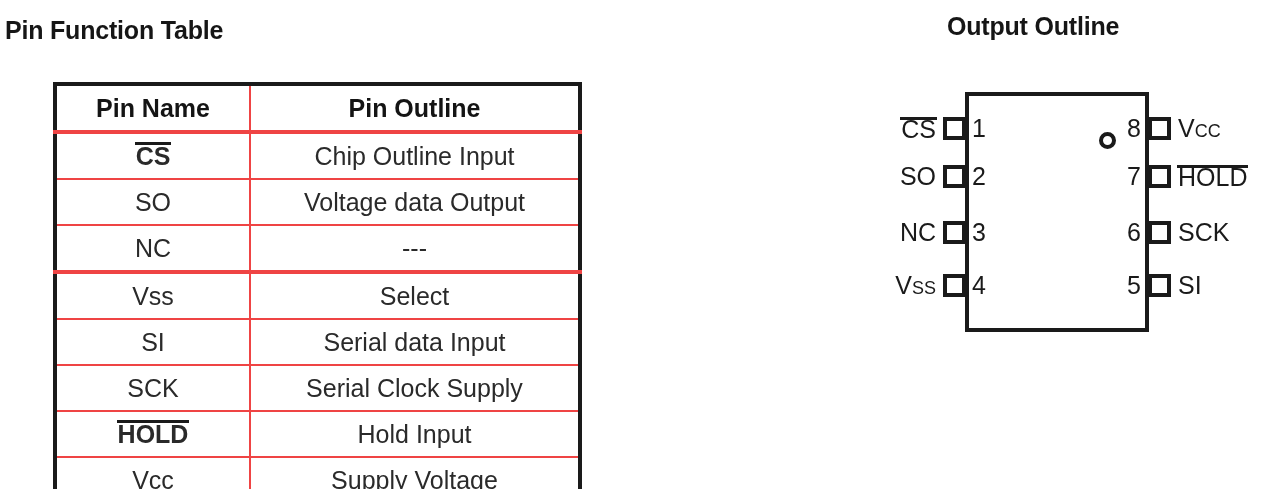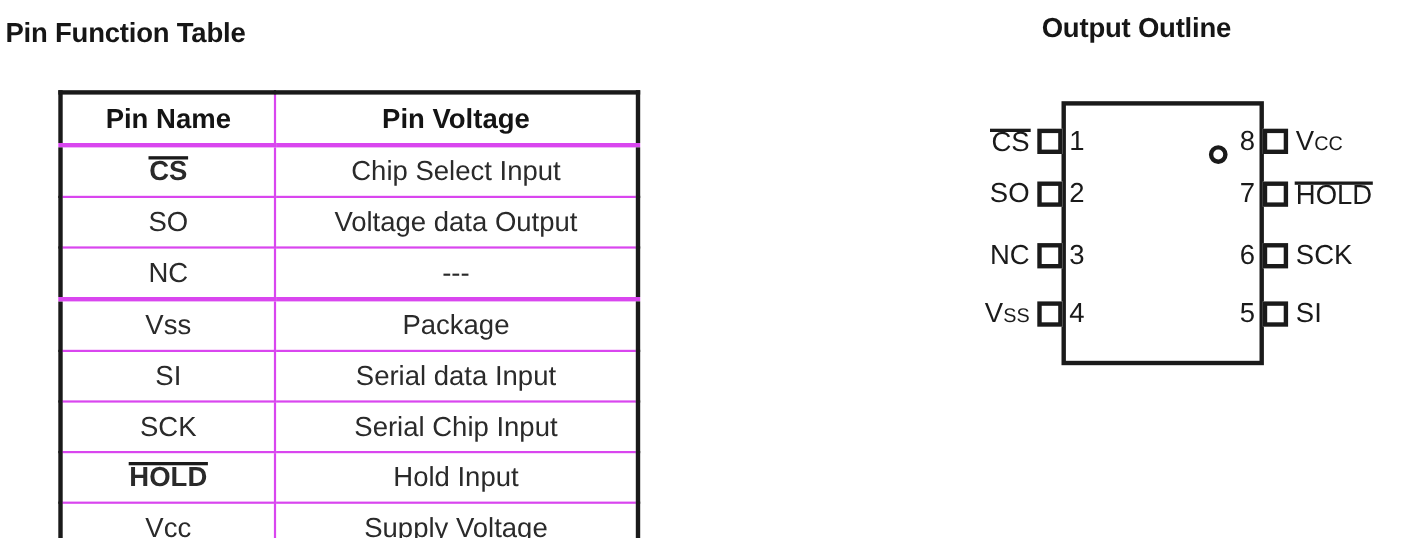--- a/index.html
+++ b/index.html
@@ -43,21 +43,21 @@
     border-right: 4px solid #1a1a1a;
     border-top: 4px solid #1a1a1a;
     border-bottom: 5px solid #1a1a1a;
     background: #ffffff;
   }
   #pin-function-table col.c-name { width: 195px; }
   #pin-function-table col.c-func { width: 330px; }
 
   #pin-function-table th,
   #pin-function-table td {
-    border: 2px solid #d946ef;
+    border: 2px solid #ef4444;
     text-align: center;
     vertical-align: middle;
     height: 44px;
     padding: 0 4px;
     font-size: 25px;
     font-weight: normal;
     color: #2a2a2a;
     line-height: 1.05;
     white-space: nowrap;
   }
@@ -163,47 +163,47 @@
 <div id="pin-table-title" class="section-title">Pin Function Table</div>
 
 <table id="pin-function-table">
   <colgroup>
     <col class="c-name">
     <col class="c-func">
   </colgroup>
   <thead>
     <tr>
       <th>Pin Name</th>
-      <th>Pin Voltage</th>
+      <th>Pin Outline</th>
     </tr>
   </thead>
   <tbody id="pin-table-body">
       <tr>
         <td><span class="ovl bold">CS</span></td>
-        <td>Chip Select Input</td>
+        <td>Chip Outline Input</td>
       </tr>
       <tr>
         <td>SO</td>
         <td>Voltage data Output</td>
       </tr>
       <tr>
         <td>NC</td>
         <td>---</td>
       </tr>
       <tr class="thick-top">
         <td>Vss</td>
-        <td>Package</td>
+        <td>Select</td>
       </tr>
       <tr>
         <td>SI</td>
         <td>Serial data Input</td>
       </tr>
       <tr>
         <td>SCK</td>
-        <td>Serial Chip Input</td>
+        <td>Serial Clock Supply</td>
       </tr>
       <tr>
         <td><span class="ovl bold">HOLD</span></td>
         <td>Hold Input</td>
       </tr>
       <tr>
         <td>Vcc</td>
         <td>Supply Voltage</td>
       </tr>
     </tbody>

